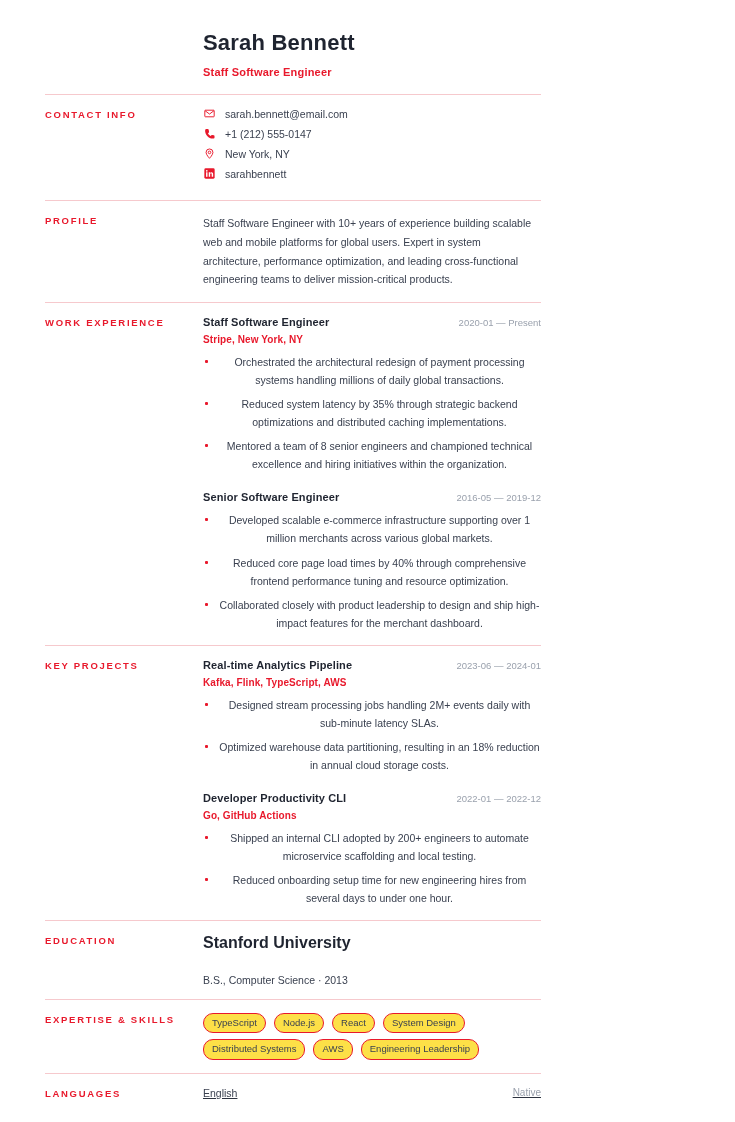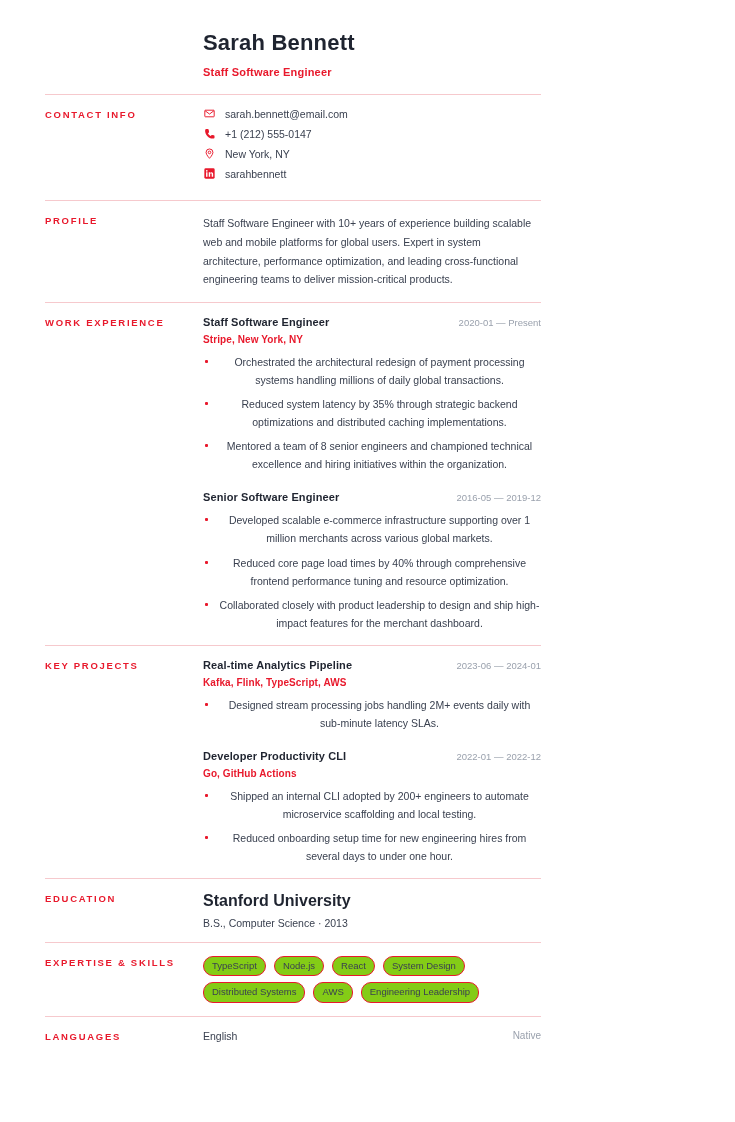--- a/index.html
+++ b/index.html
@@ -153,46 +153,47 @@
 
   
   .edu-school {
     font-size: 16px;
     font-weight: bold;
     color: #1f2430;
   }
   .edu-detail {
     font-size: 10.5px;
     color: #3a4150;
-    margin-top: 7px;
+    margin-top: 22px;
   }
 
   
   .chips {
     display: flex;
     flex-wrap: wrap;
     gap: 6px 8px;
   }
   .chip {
     border: 1px solid #e8192c;
     border-radius: 10px;
     padding: 3px 8px 4px 8px;
     font-size: 9.5px;
     color: #3a4150;
     line-height: 1.2;
-    background: #84cc16;
+    background: #fde047;
     white-space: nowrap;
   }
 
   
   .lang-row {
     display: flex;
     align-items: center;
     justify-content: space-between;
     font-size: 10.5px;
+    text-decoration: underline;
   }
   .lang-name { color: #3a4150; }
   .lang-level { color: #9aa1ad; font-size: 10px; }
 </style>
 </head>
 <body>
 
 <div class="page">
 
   <div class="header">
@@ -292,20 +293,21 @@
     <div class="section-body">
 
       <div class="entry">
         <div class="entry-head">
           <span class="entry-title">Real-time Analytics Pipeline</span>
           <span class="entry-date">2023-06 — 2024-01</span>
         </div>
         <div class="entry-sub">Kafka, Flink, TypeScript, AWS</div>
         <ul class="bullets">
           <li>Designed stream processing jobs handling 2M+ events daily with sub-minute latency SLAs.</li>
+          <li>Optimized warehouse data partitioning, resulting in an 18% reduction in annual cloud storage costs.</li>
         </ul>
       </div>
 
       <div class="entry">
         <div class="entry-head">
           <span class="entry-title">Developer Productivity CLI</span>
           <span class="entry-date">2022-01 — 2022-12</span>
         </div>
         <div class="entry-sub">Go, GitHub Actions</div>
         <ul class="bullets">

